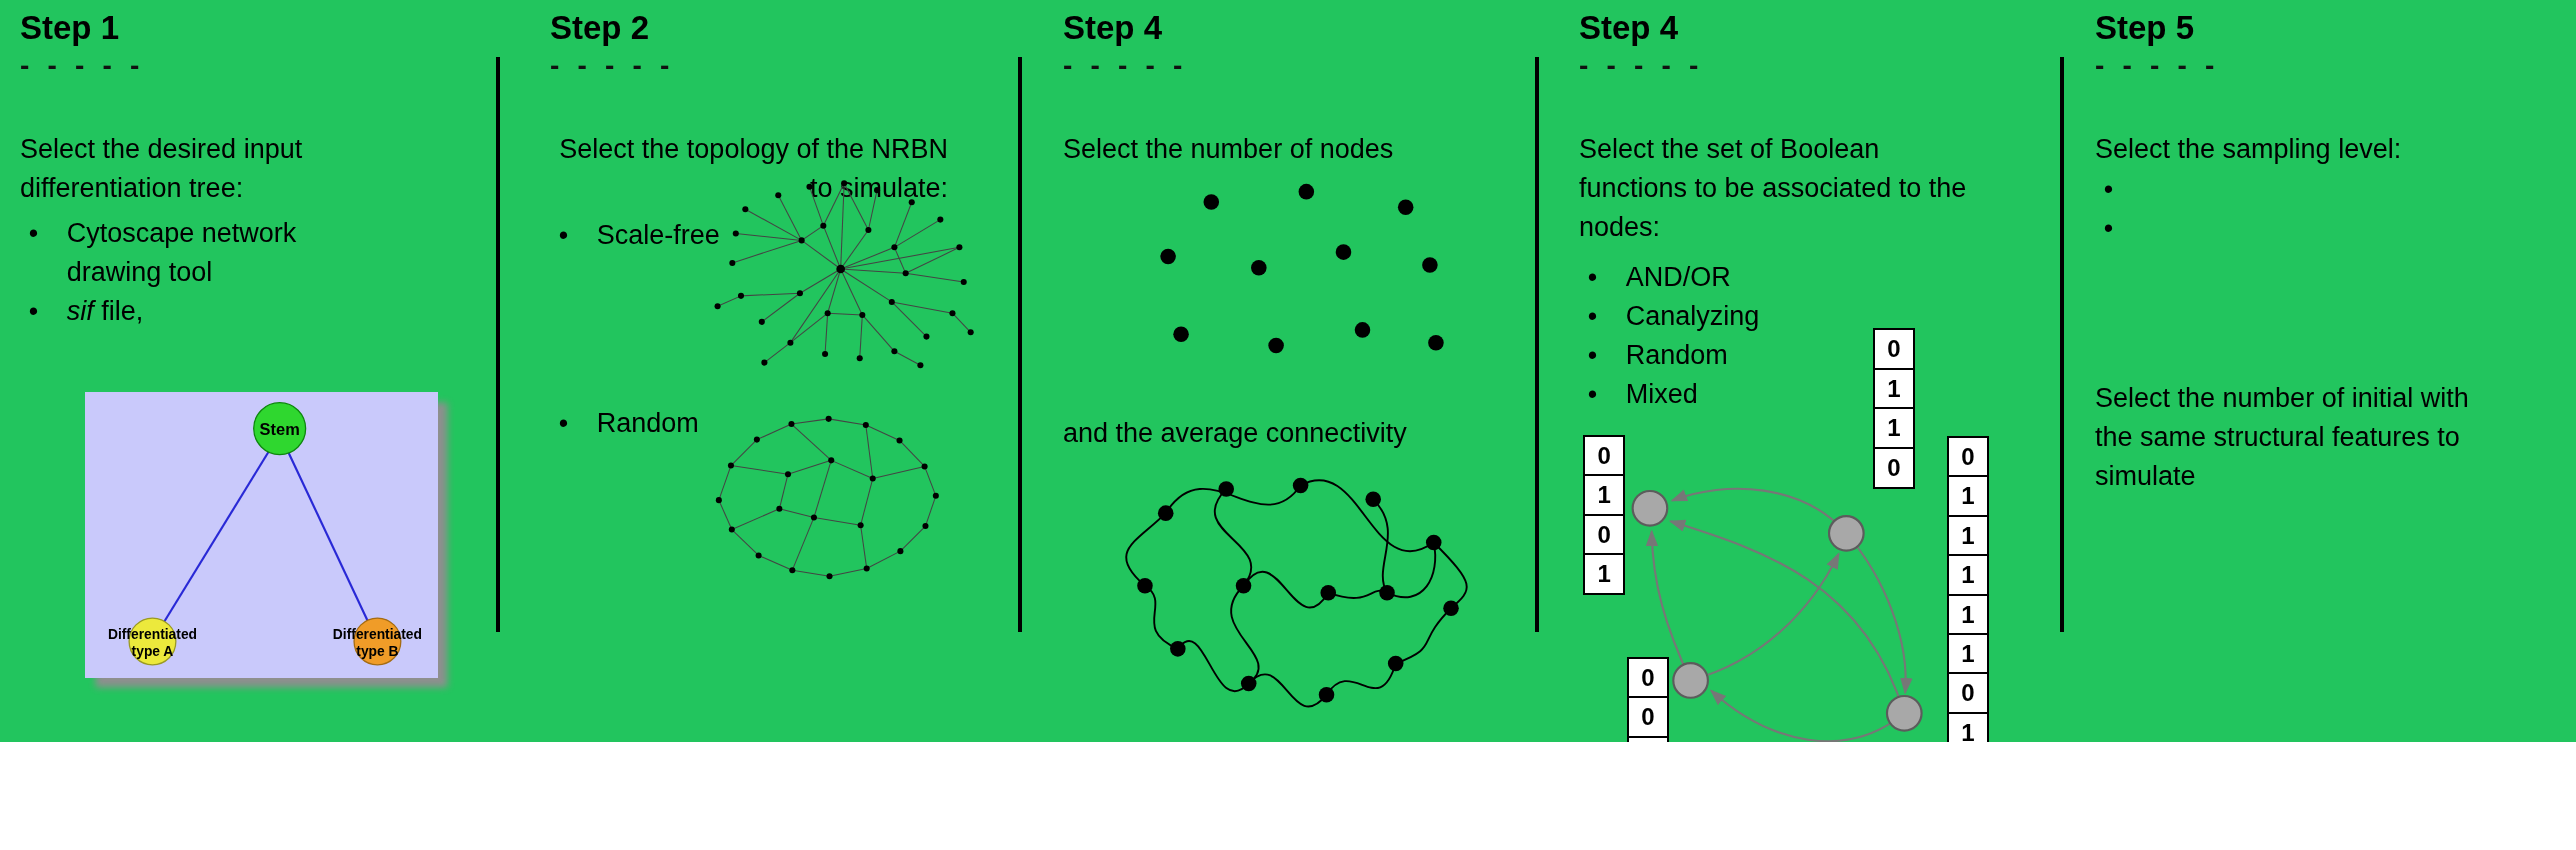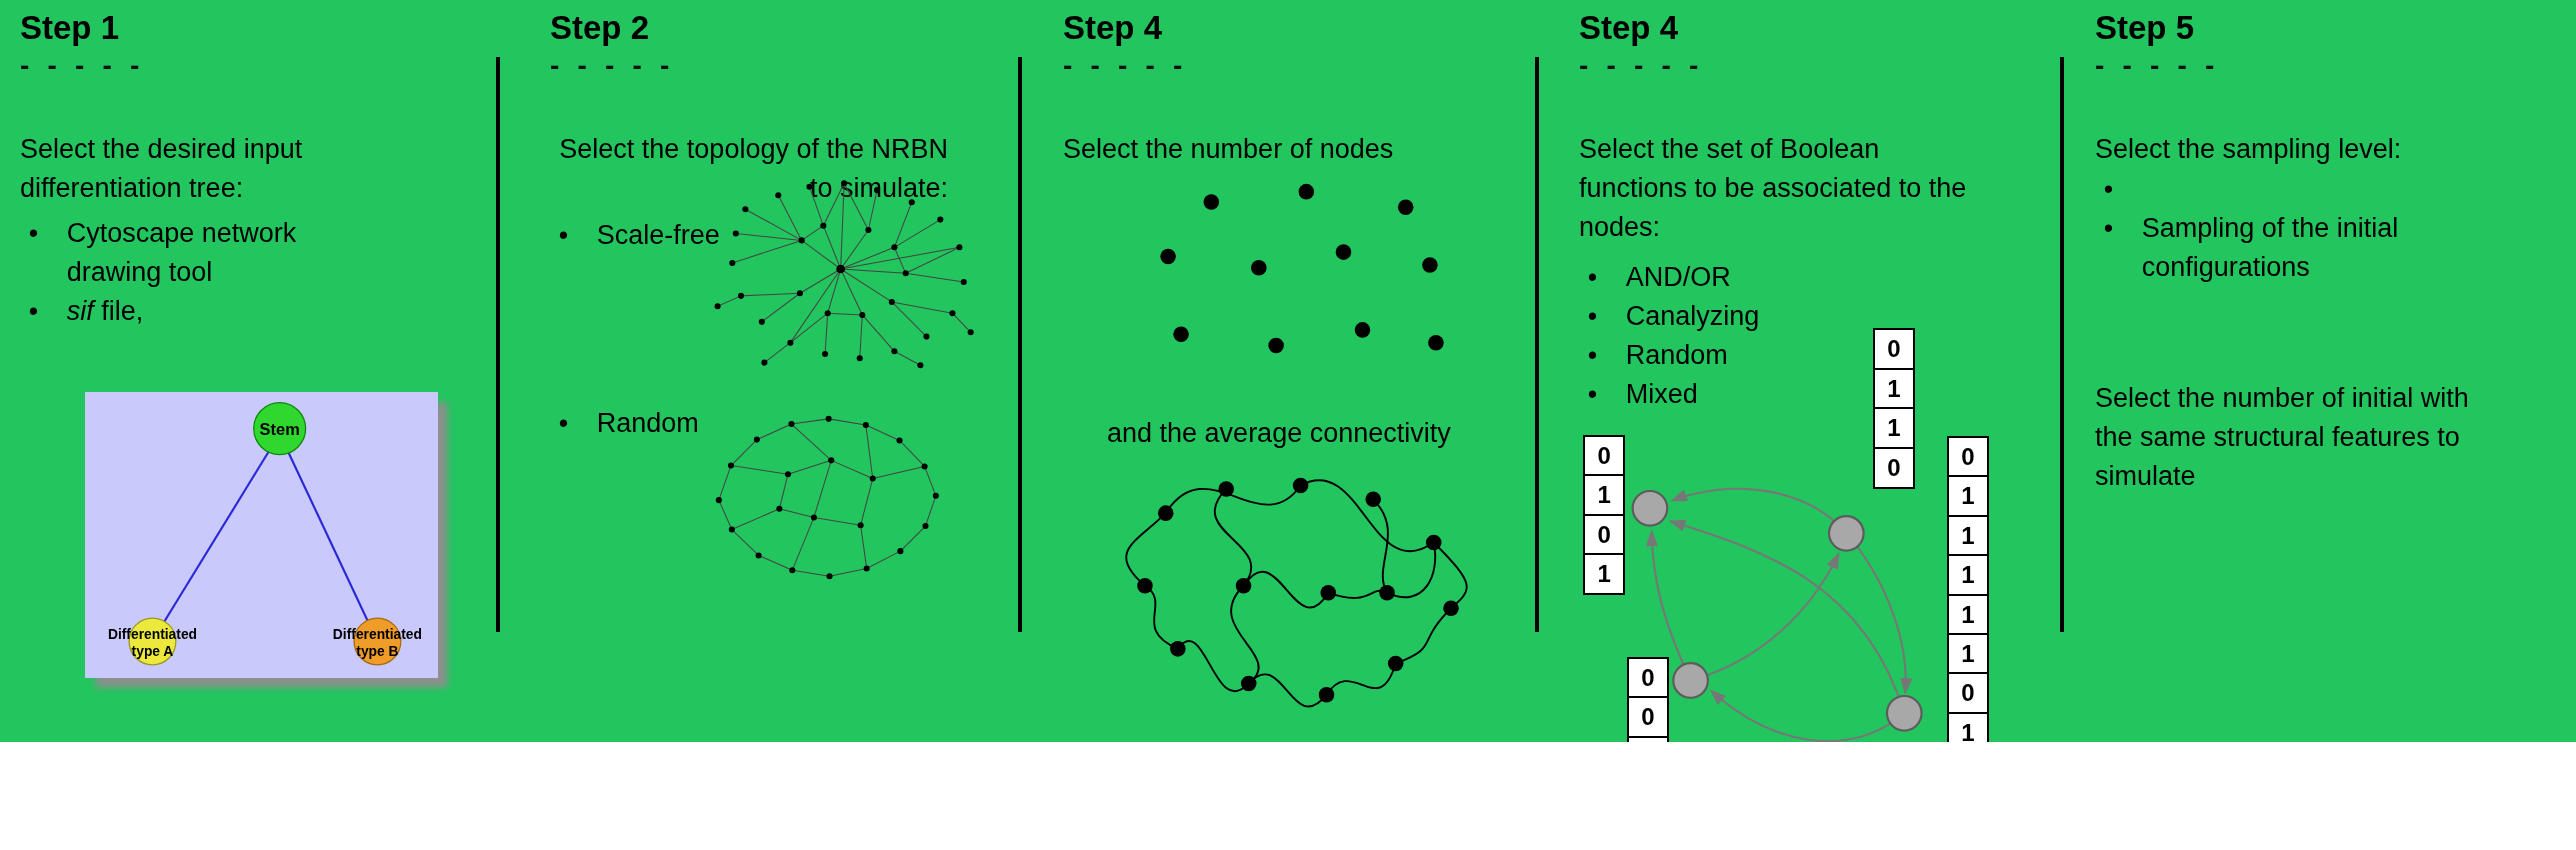--- a/index.html
+++ b/index.html
@@ -250,21 +250,21 @@
           <circle cx="150" cy="98" r="9"></circle>
           <circle cx="248" cy="80" r="9"></circle>
         <circle cx="348" cy="95" r="9"></circle>
           <circle cx="60" cy="175" r="9"></circle>
           <circle cx="170" cy="188" r="9"></circle>
         <circle cx="270" cy="170" r="9"></circle>
           <circle cx="355" cy="185" r="9"></circle>
       </g>
     </svg>
 
-    <div class="para" style="top:414px;left:0;width:472px;margin-left:44px;">
+    <div class="para" style="top:414px;left:0;width:472px;">
       <span>and the </span><span class="b">average connectivity</span>
     </div>
 
     <svg class="netfig" style="left:49px;top:463px;" width="372" height="268" viewBox="0 0 430 310">
       <g stroke="#000" stroke-width="2.2" fill="none">
         <path d="M62,58 C110,-18 172,92 218,26"></path>
         <path d="M218,26 C288,-12 300,142 372,92"></path>
         <path d="M372,92 C420,140 418,146 392,168"></path>
         <path d="M392,168 C350,210 380,212 328,232"></path>
         <path d="M302,42 C340,80 300,120 318,150"></path>
@@ -393,21 +393,20 @@
     <div class="para" style="top:130px;left:0;width:450px;">
       <span>Select the </span><span class="b">sampling level</span><span>:</span>
     </div>
 
     <div class="bullets" style="top:170px;left:0;width:372px;">
       <div class="bullet">
         <span class="bdot"></span>
       </div>
       <div class="bullet">
         <span class="bdot"></span>
-        <span class="btext">Sampling of the initial configurations</span>
       </div>
     </div>
 
     <div class="para" style="top:379px;left:0;width:402px;">
       <span>Select the </span><span class="b">number of initial</span><span> with the same structural features to simulate</span>
     </div>
   </div>
 
 </div>
 

